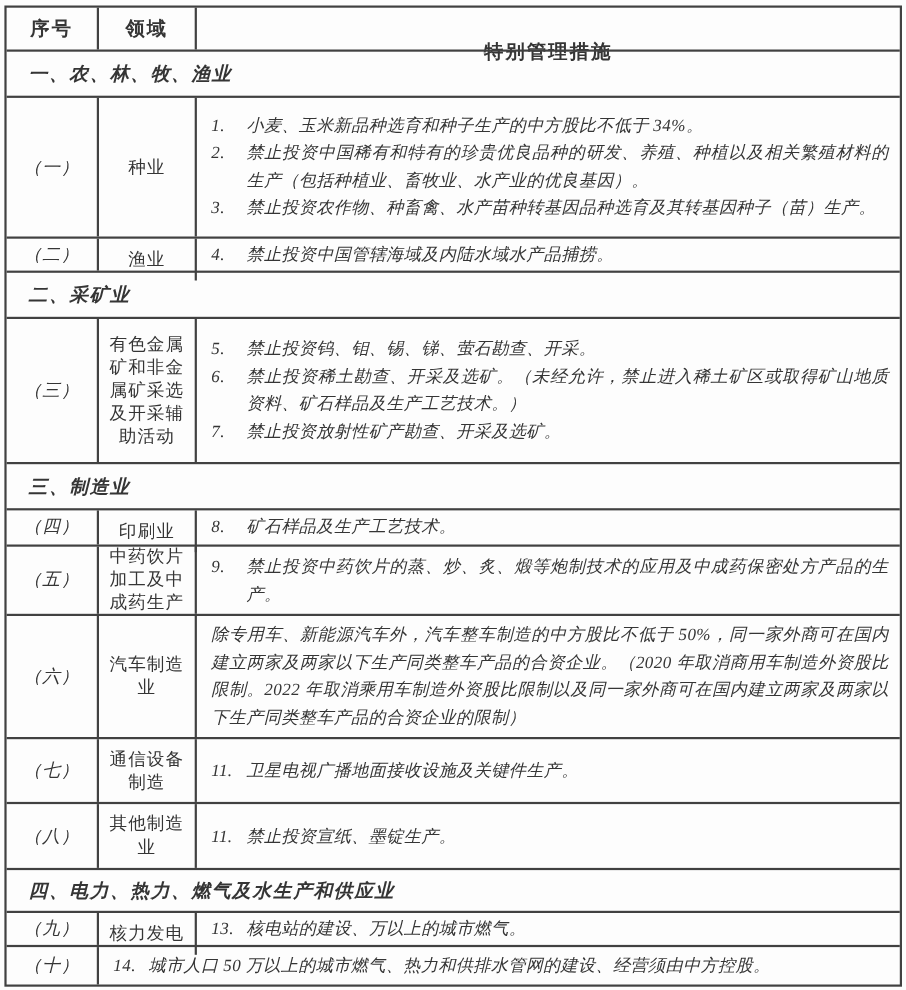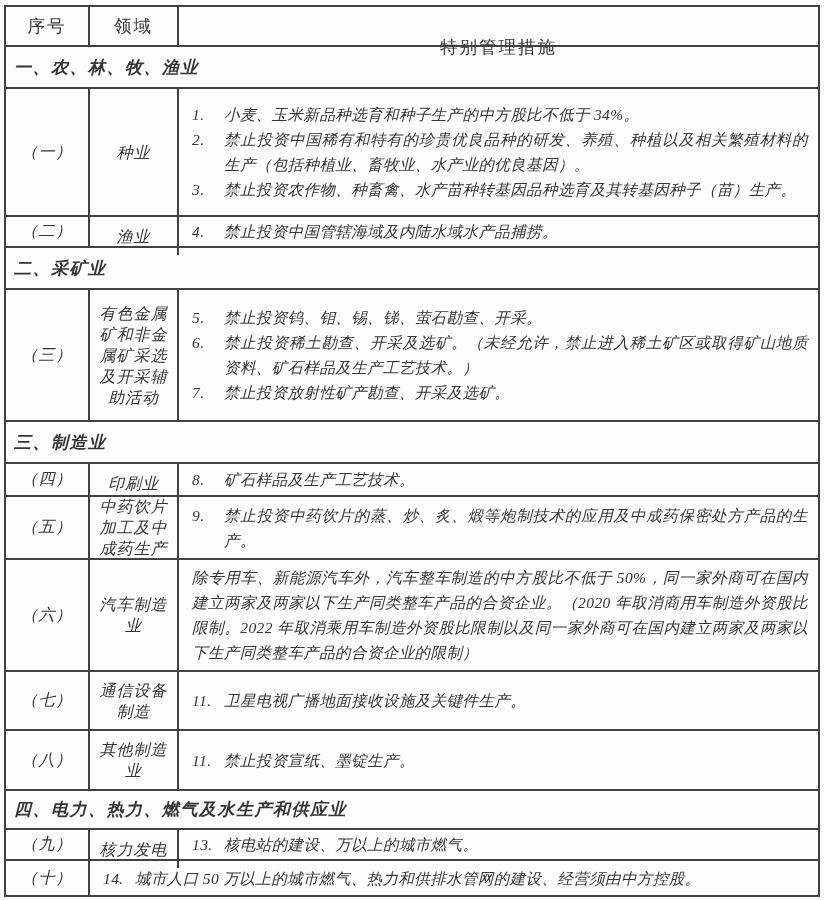--- a/index.html
+++ b/index.html
@@ -55,51 +55,50 @@
     width: 89px;
     flex: 0 0 89px;
     border-right: 2px solid #414141;
     display: flex;
     align-items: center;
     justify-content: center;
     text-align: center;
     padding: 19px 9px;
     font-size: 16px;
     line-height: 21px;
-    font-style: italic;
     letter-spacing: 1px;
     word-break: break-all;
   }
   .cell-measures {
     flex: 1 1 auto;
     display: flex;
     flex-direction: column;
     justify-content: center;
     padding: 4px 10px 4px 13px;
     min-width: 0;
   }
   .header-row {
     height: 38px;
-    font-weight: normal;
+    font-weight: bold;
     font-size: 17.5px;
   }
   .header-row .cell {
     display: flex;
     align-items: center;
     justify-content: center;
     letter-spacing: 2px;
   }
   .header-row .hc1 { width: 84px; flex: 0 0 84px; border-right: 2px solid #414141; }
   .header-row .hc2 { width: 89px; flex: 0 0 89px; border-right: 2px solid #414141; }
   .header-row .hc3 { flex: 1 1 auto; margin-top: 40px; }
   .section-band {
     flex-shrink: 0;
     display: flex;
     align-items: center;
-    padding-left: 8px;
+    padding-left: 20px;
     font-size: 17px;
     font-weight: 600;
     font-style: italic;
     letter-spacing: 1.5px;
   }
   .measure-item {
     display: flex;
     font-size: 15.5px;
     line-height: 25px;
     font-style: italic;

